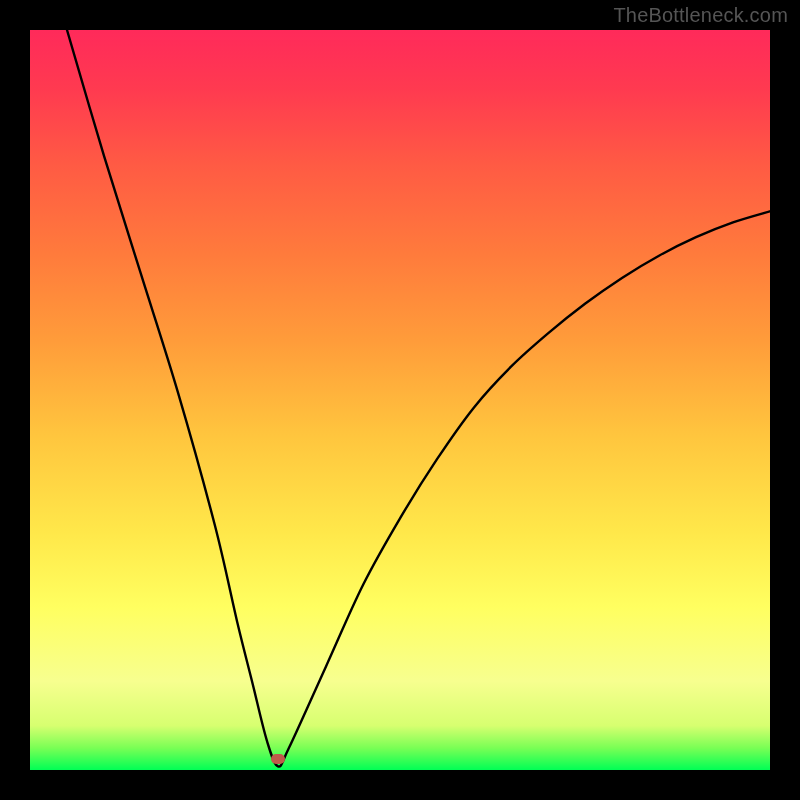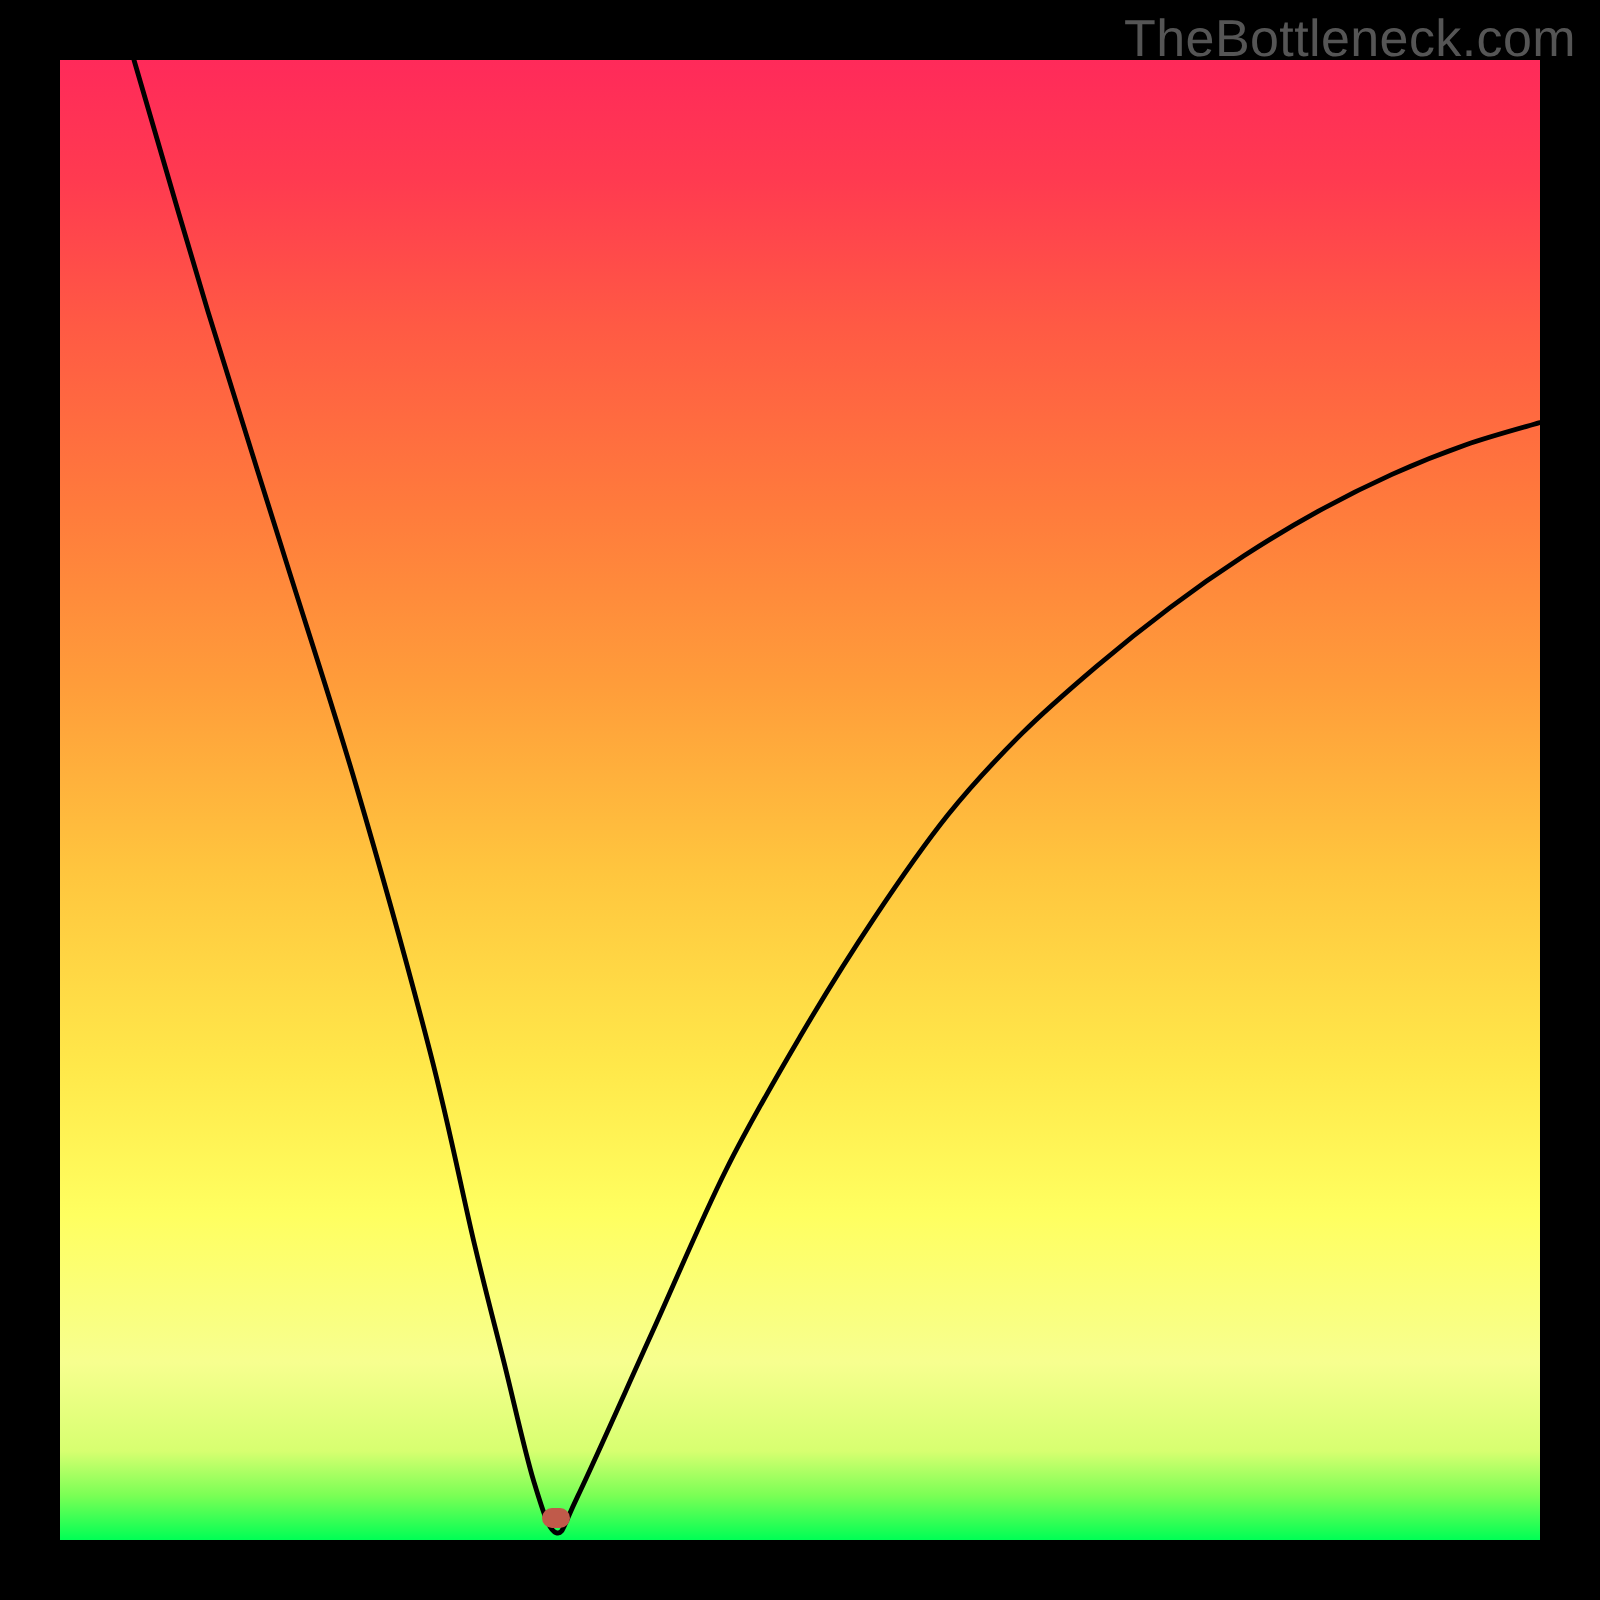--- a/index.html
+++ b/index.html
@@ -37,21 +37,21 @@
       #ff5a44 82%,
       #ff3a50 92%,
       #ff2a5a 100%
     );
   }
   .watermark {
     position: absolute;
     top: 4px;
     right: 12px;
     color: #555555;
-    font-size: 26px;
+    font-size: 20px;
     font-weight: 400;
     letter-spacing: 0.2px;
     user-select: none;
   }
   svg.curve {
     position: absolute;
     left: 0;
     top: 0;
     width: 740px;
     height: 740px;

